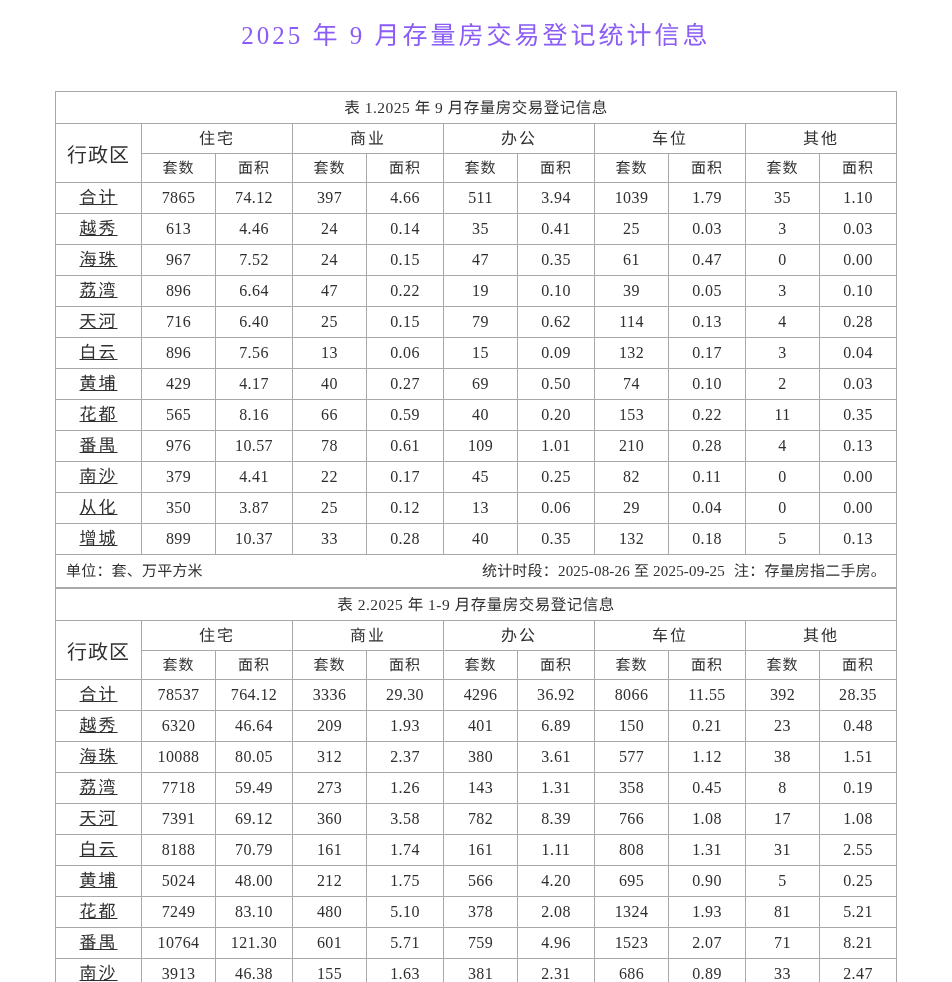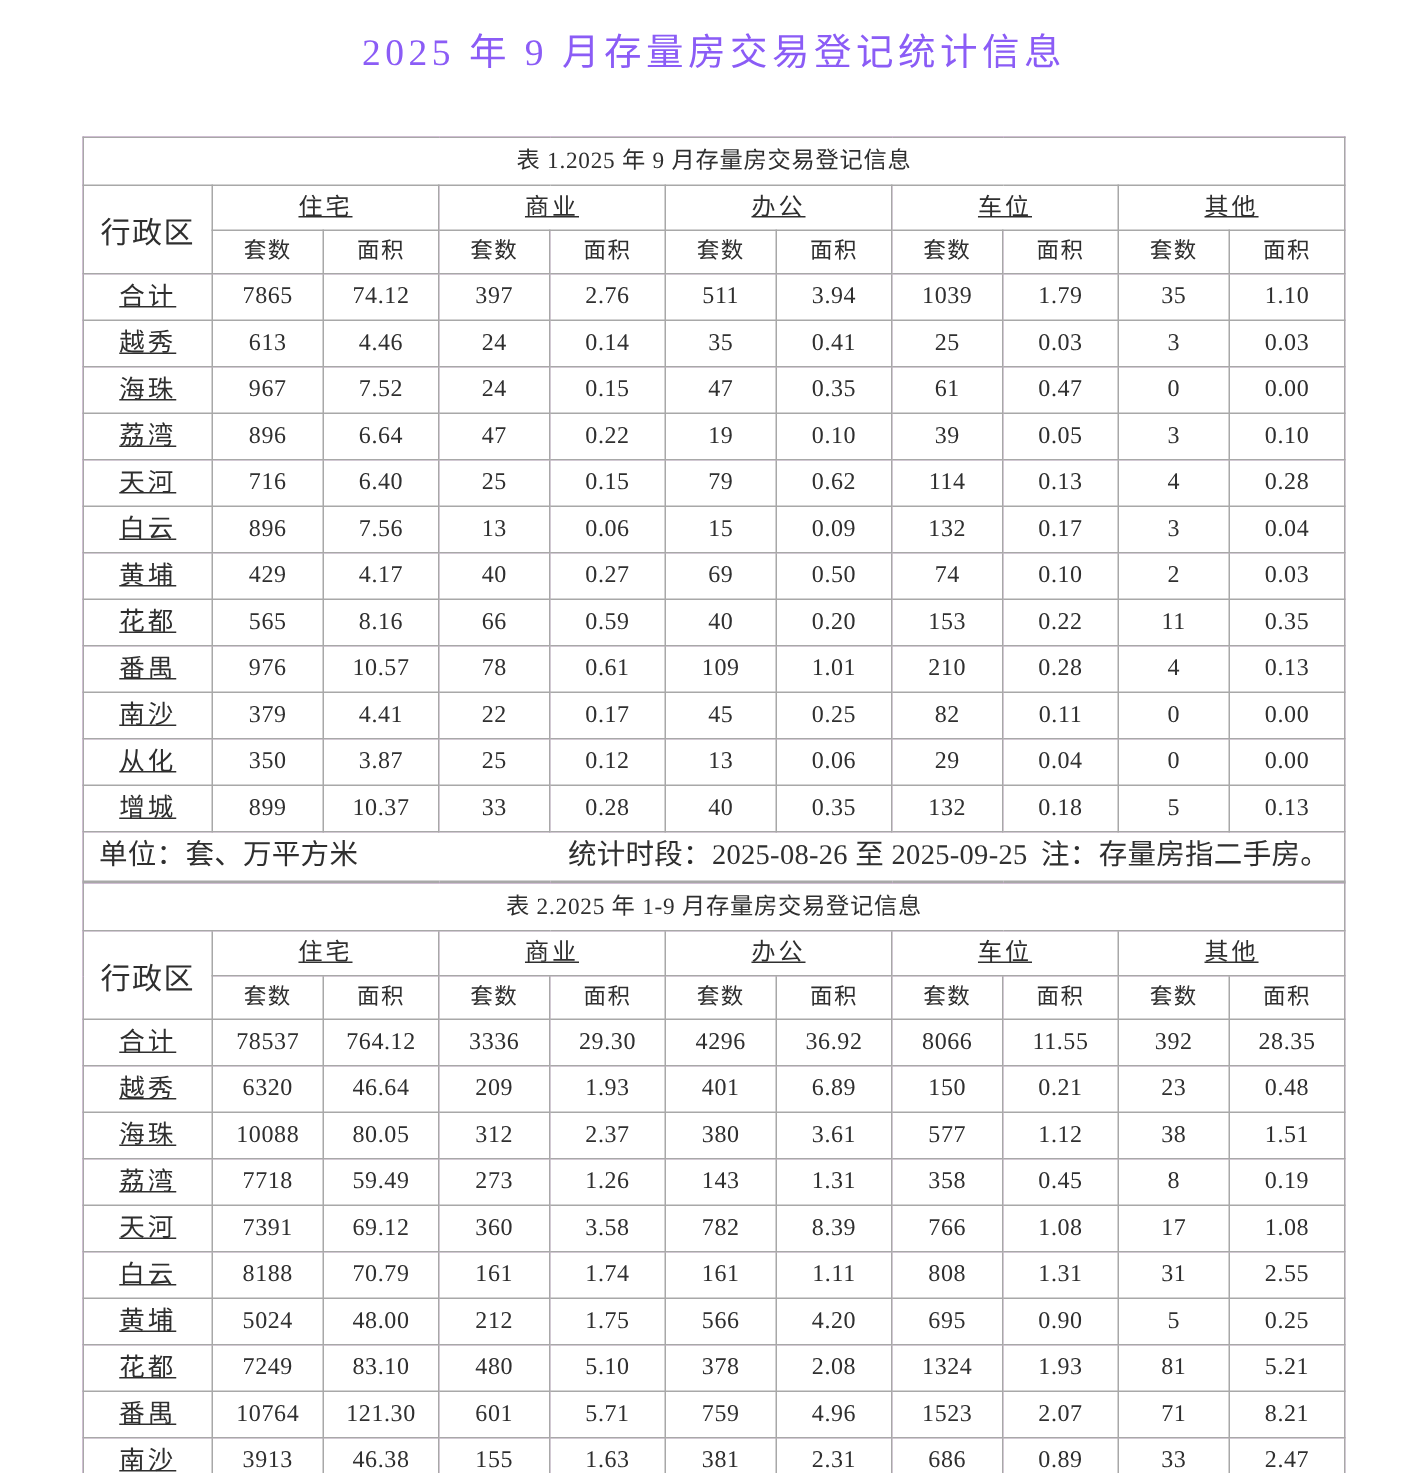--- a/index.html
+++ b/index.html
@@ -66,21 +66,20 @@
     line-height: 31px;
     letter-spacing: 0.5px;
     padding: 0;
   }
   .grp-head {
     font-size: 16px;
     height: 29px;
     line-height: 29px;
     letter-spacing: 2px;
     padding: 0;
-    text-decoration: underline;
   }
   .sub-head {
     font-size: 15px;
     height: 28px;
     line-height: 28px;
     letter-spacing: 1px;
     padding: 0;
   }
   .region-head {
     font-size: 20px;
@@ -97,21 +96,21 @@
   }
   td.num {
     font-size: 16px;
     height: 30px;
     line-height: 30px;
     padding: 0;
     font-family: "Liberation Serif", "DejaVu Serif", serif;
     letter-spacing: 0.4px;
   }
   td.footnote {
-    font-size: 19px;
+    font-size: 15px;
     height: 32px;
     line-height: 32px;
     padding: 0 10px;
     text-align: left;
     letter-spacing: 0.2px;
   }
   .footnote-inner {
     display: flex;
     align-items: center;
     justify-content: space-between;
@@ -168,21 +167,21 @@
             <td class="sub-head">套数</td>
             <td class="sub-head">面积</td>
             <td class="sub-head">套数</td>
             <td class="sub-head">面积</td>
           </tr>
           <tr>
             <td class="region">合计</td>
             <td class="num">7865</td>
             <td class="num">74.12</td>
             <td class="num">397</td>
-            <td class="num">2.76</td>
+            <td class="num">4.66</td>
             <td class="num">511</td>
             <td class="num">3.94</td>
             <td class="num">1039</td>
             <td class="num">1.79</td>
             <td class="num">35</td>
             <td class="num">1.10</td>
           </tr>
           <tr>
             <td class="region">越秀</td>
             <td class="num">613</td>

